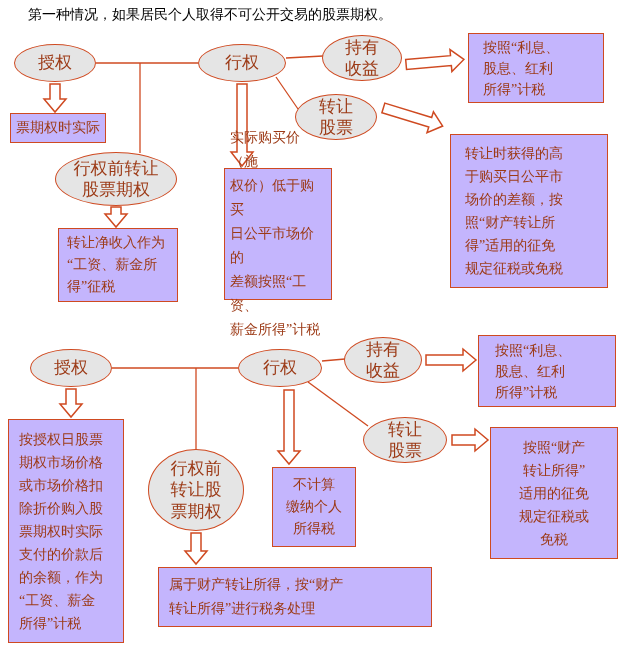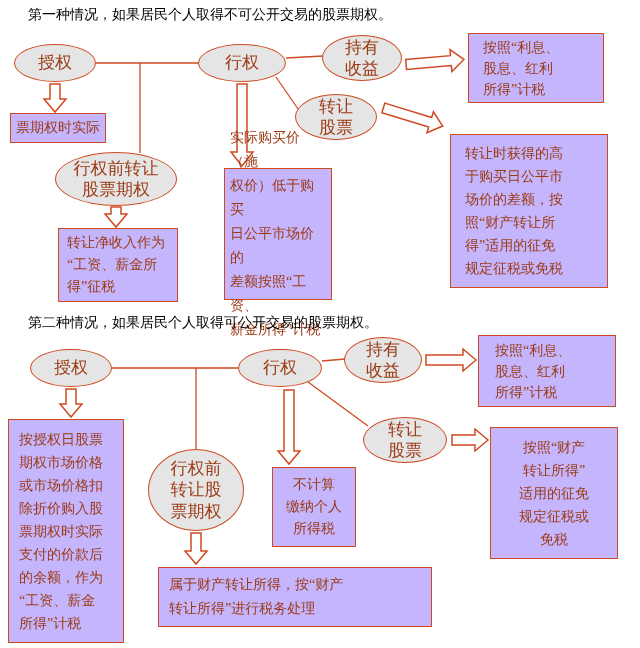--- a/index.html
+++ b/index.html
@@ -85,21 +85,20 @@
 股息、红利
 所得”计税</div>
 
   <div class="rbox" style="left:450px;top:134px;width:158px;height:154px;padding:0 14px;line-height:23px">转让时获得的高
 于购买日公平市
 场价的差额，按
 照“财产转让所
 得”适用的征免
 规定征税或免税</div>
 
-  <div class="title" style="left:28px;top:314px">第二种情况，如果居民个人取得可公开交易的股票期权。</div>
 
   <div class="ellipse" style="left:30px;top:349px;width:82px;height:38px">授权</div>
 
   <div class="ellipse" style="left:238px;top:349px;width:84px;height:38px">行权</div>
 
   <div class="ellipse" style="left:344px;top:337px;width:78px;height:46px">持有
 收益</div>
 
   <div class="ellipse" style="left:363px;top:417px;width:84px;height:46px">转让
 股票</div>

